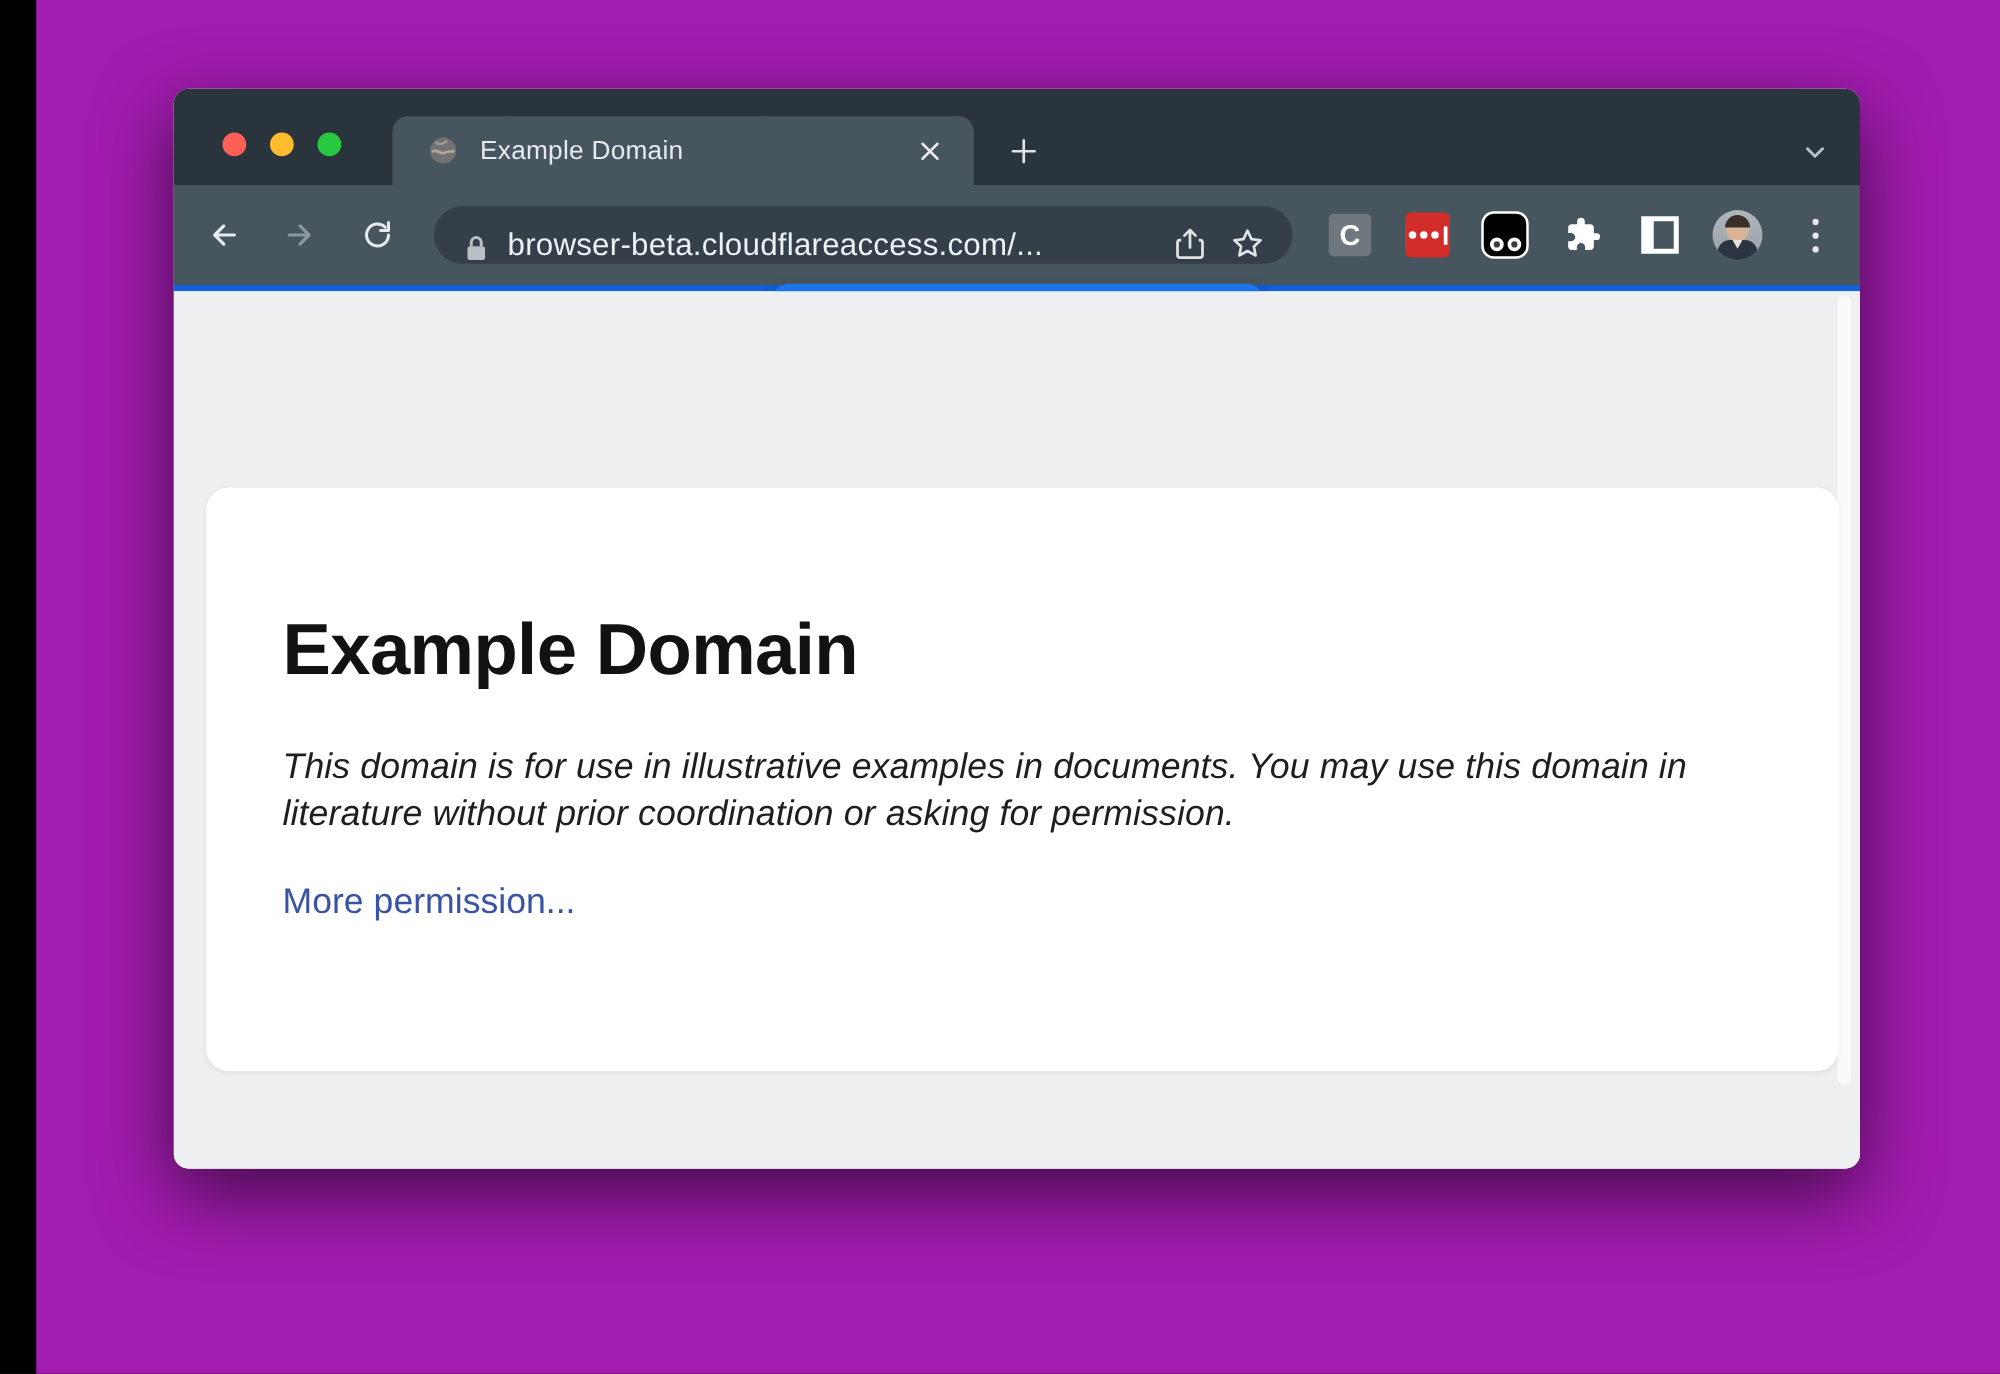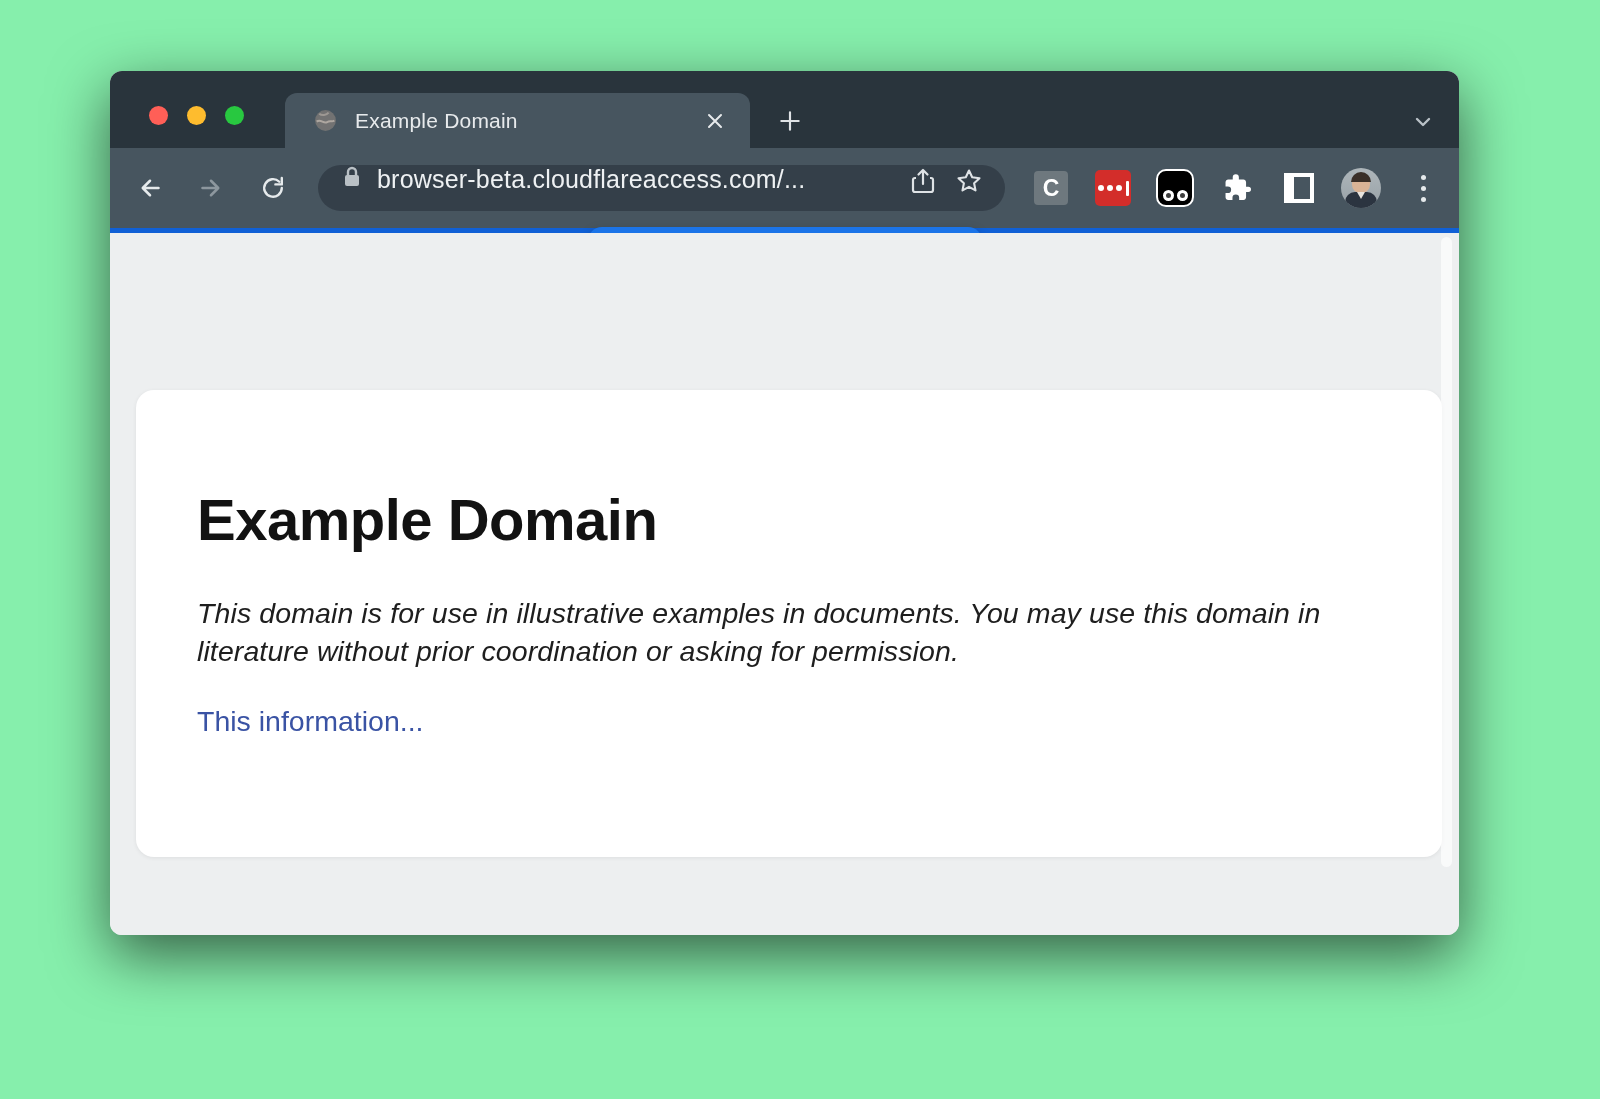--- a/index.html
+++ b/index.html
@@ -1,19 +1,19 @@
 <!DOCTYPE html>
 <html><head>
 <meta charset="utf-8">
 <style>
   * { margin:0; padding:0; box-sizing:border-box; }
   html,body { width:1600px; height:1099px; background:#000; overflow:hidden;
     font-family:"Liberation Sans","DejaVu Sans",sans-serif; }
 
-  .canvas { position:absolute; inset:0; background:#86efac; }
+  .canvas { position:absolute; inset:0; background:#a21caf;margin-left:29px; }
 
   .window { position:absolute; left:110px; top:71px; width:1349px; height:864px;
     border-radius:12px; overflow:hidden; background:#edeff0;
     box-shadow:0 20px 60px rgba(0,0,0,.6); }
 
   
   .tabstrip { position:absolute; left:0; top:0; width:100%; height:77px; background:#29343c; }
   .traffic { position:absolute; left:39px; top:35px; display:flex; gap:19px; }
   .light { width:19px; height:19px; border-radius:50%; }
   .light.red{ background:#ff5f57; } .light.yellow{ background:#febc2e; } .light.green{ background:#28c840; }
@@ -32,21 +32,21 @@
     display:flex; align-items:center; justify-content:center; }
 
   
   .toolbar { position:absolute; left:0; top:77px; width:100%; height:80px; background:#47555f;
     display:block; }
   .navbtn { position:absolute; top:20px; width:40px; height:40px; background:none; border:none;
     display:flex; align-items:center; justify-content:center; color:#e6eaec; }
   .navbtn.back{ left:20px; } .navbtn.fwd{ left:81px; color:#8d979e; } .navbtn.reload{ left:143px; }
 
   .omnibox { position:absolute; left:208px; top:17px; width:687px; height:46px; border-radius:23px;
-    background:#343f49; display:flex; align-items:flex-start; padding:0 20px 0 24px; }
+    background:#343f49; display:flex; align-items:flex-end; padding:0 20px 0 24px; }
   .omnibox .lock { flex:0 0 auto; color:#b9c0c5; }
   .omnibox .url { margin-left:15px; font-size:25px; color:#eef1f3; letter-spacing:.2px; flex:1 1 auto;
     white-space:nowrap; overflow:hidden; }
   .omnibox .obtn { background:none; border:none; color:#dfe3e6; width:32px; height:32px;
     display:flex; align-items:center; justify-content:center; margin-left:14px; flex:0 0 auto; }
 
   .extrow { position:absolute; right:16px; top:18px; height:44px; display:flex; align-items:center; }
   .ext { width:40px; height:44px; display:flex; align-items:center; justify-content:center;
     background:none; border:none; margin-left:22px; }
   .ext:first-child{ margin-left:0; }
@@ -235,19 +235,19 @@
       <span class="inner">
         <span class="host">www.example.com</span>
         <span class="expand">Expand</span>
       </span>
     </div>
 
     <div class="content">
       <div class="card">
         <h1>Example Domain</h1>
         <p>This domain is for use in illustrative examples in documents. You may use this domain in literature without prior coordination or asking for permission.</p>
-        <a href="#">This information...</a>
+        <a href="#">More permission...</a>
       </div>
     </div>
 
     <div class="scrollbar"></div>
   </div>
 </div>
 
 </body></html>

